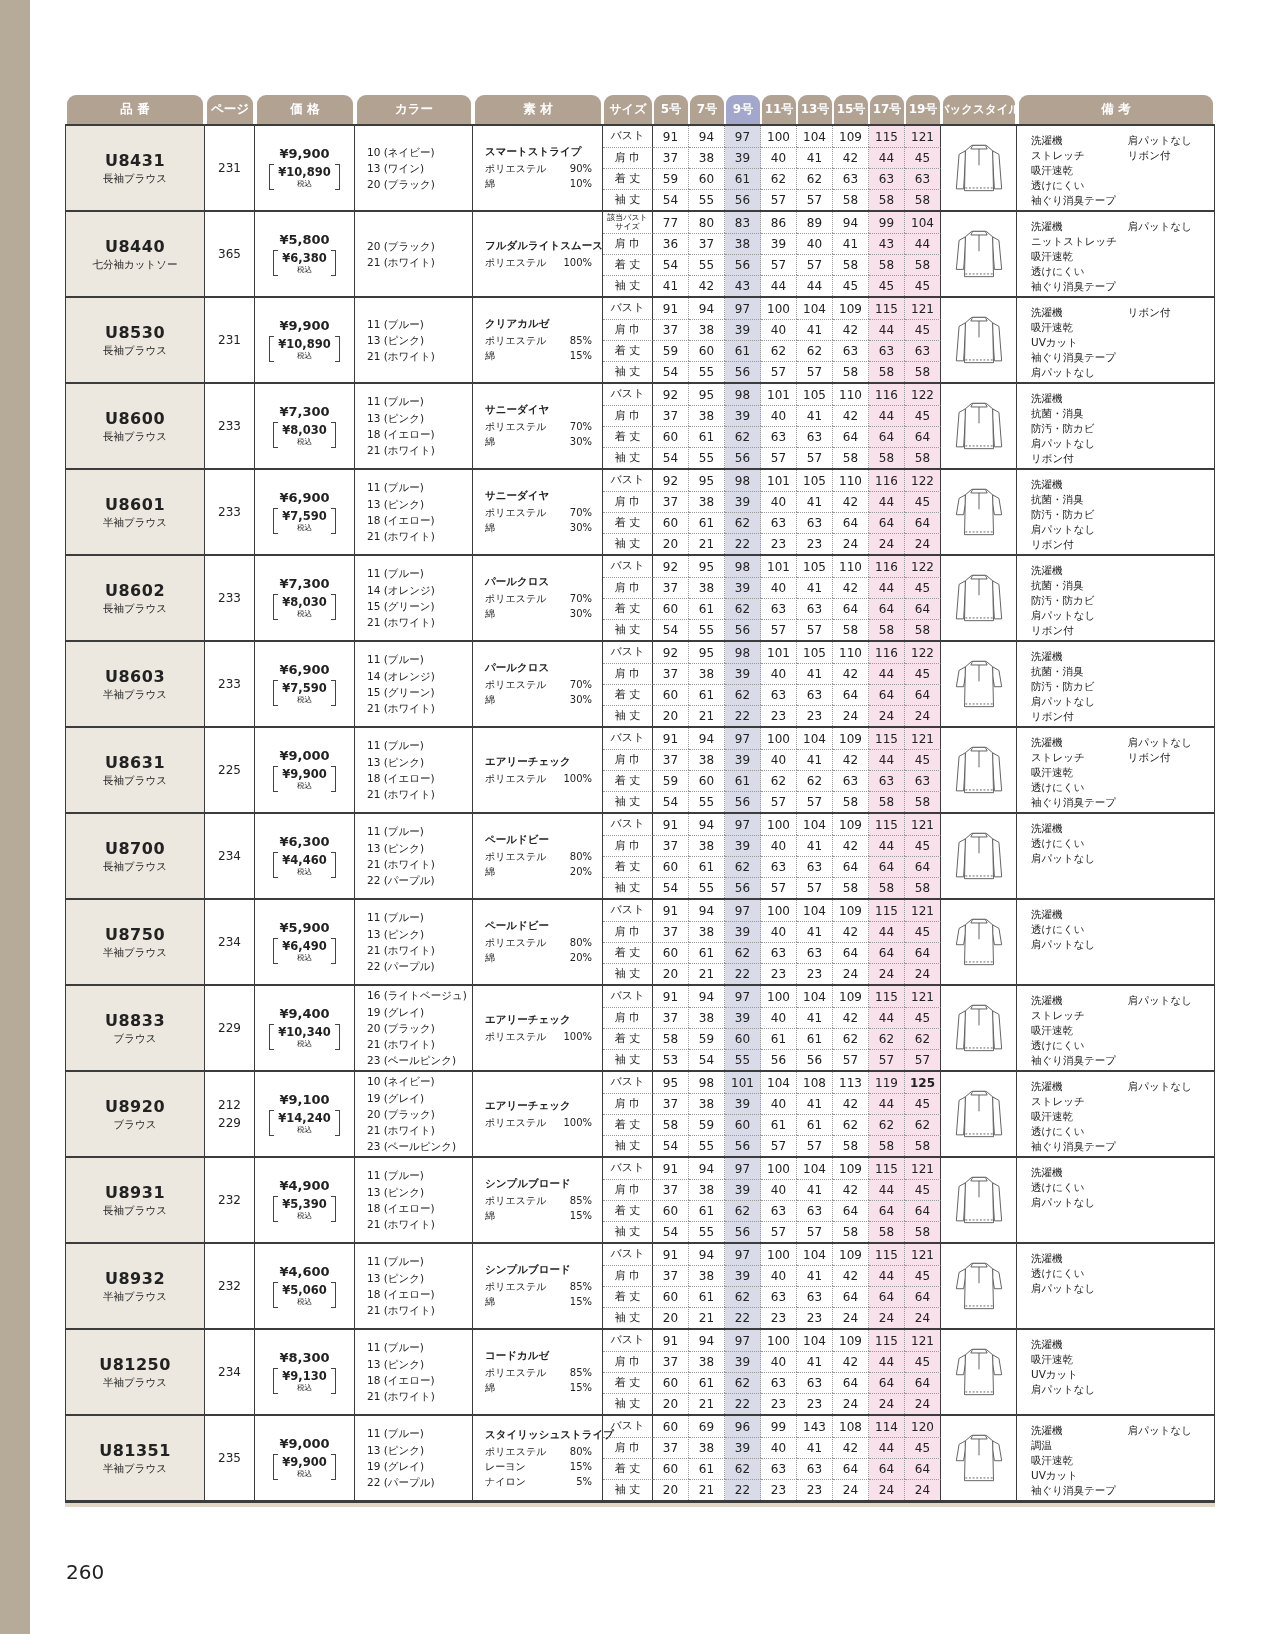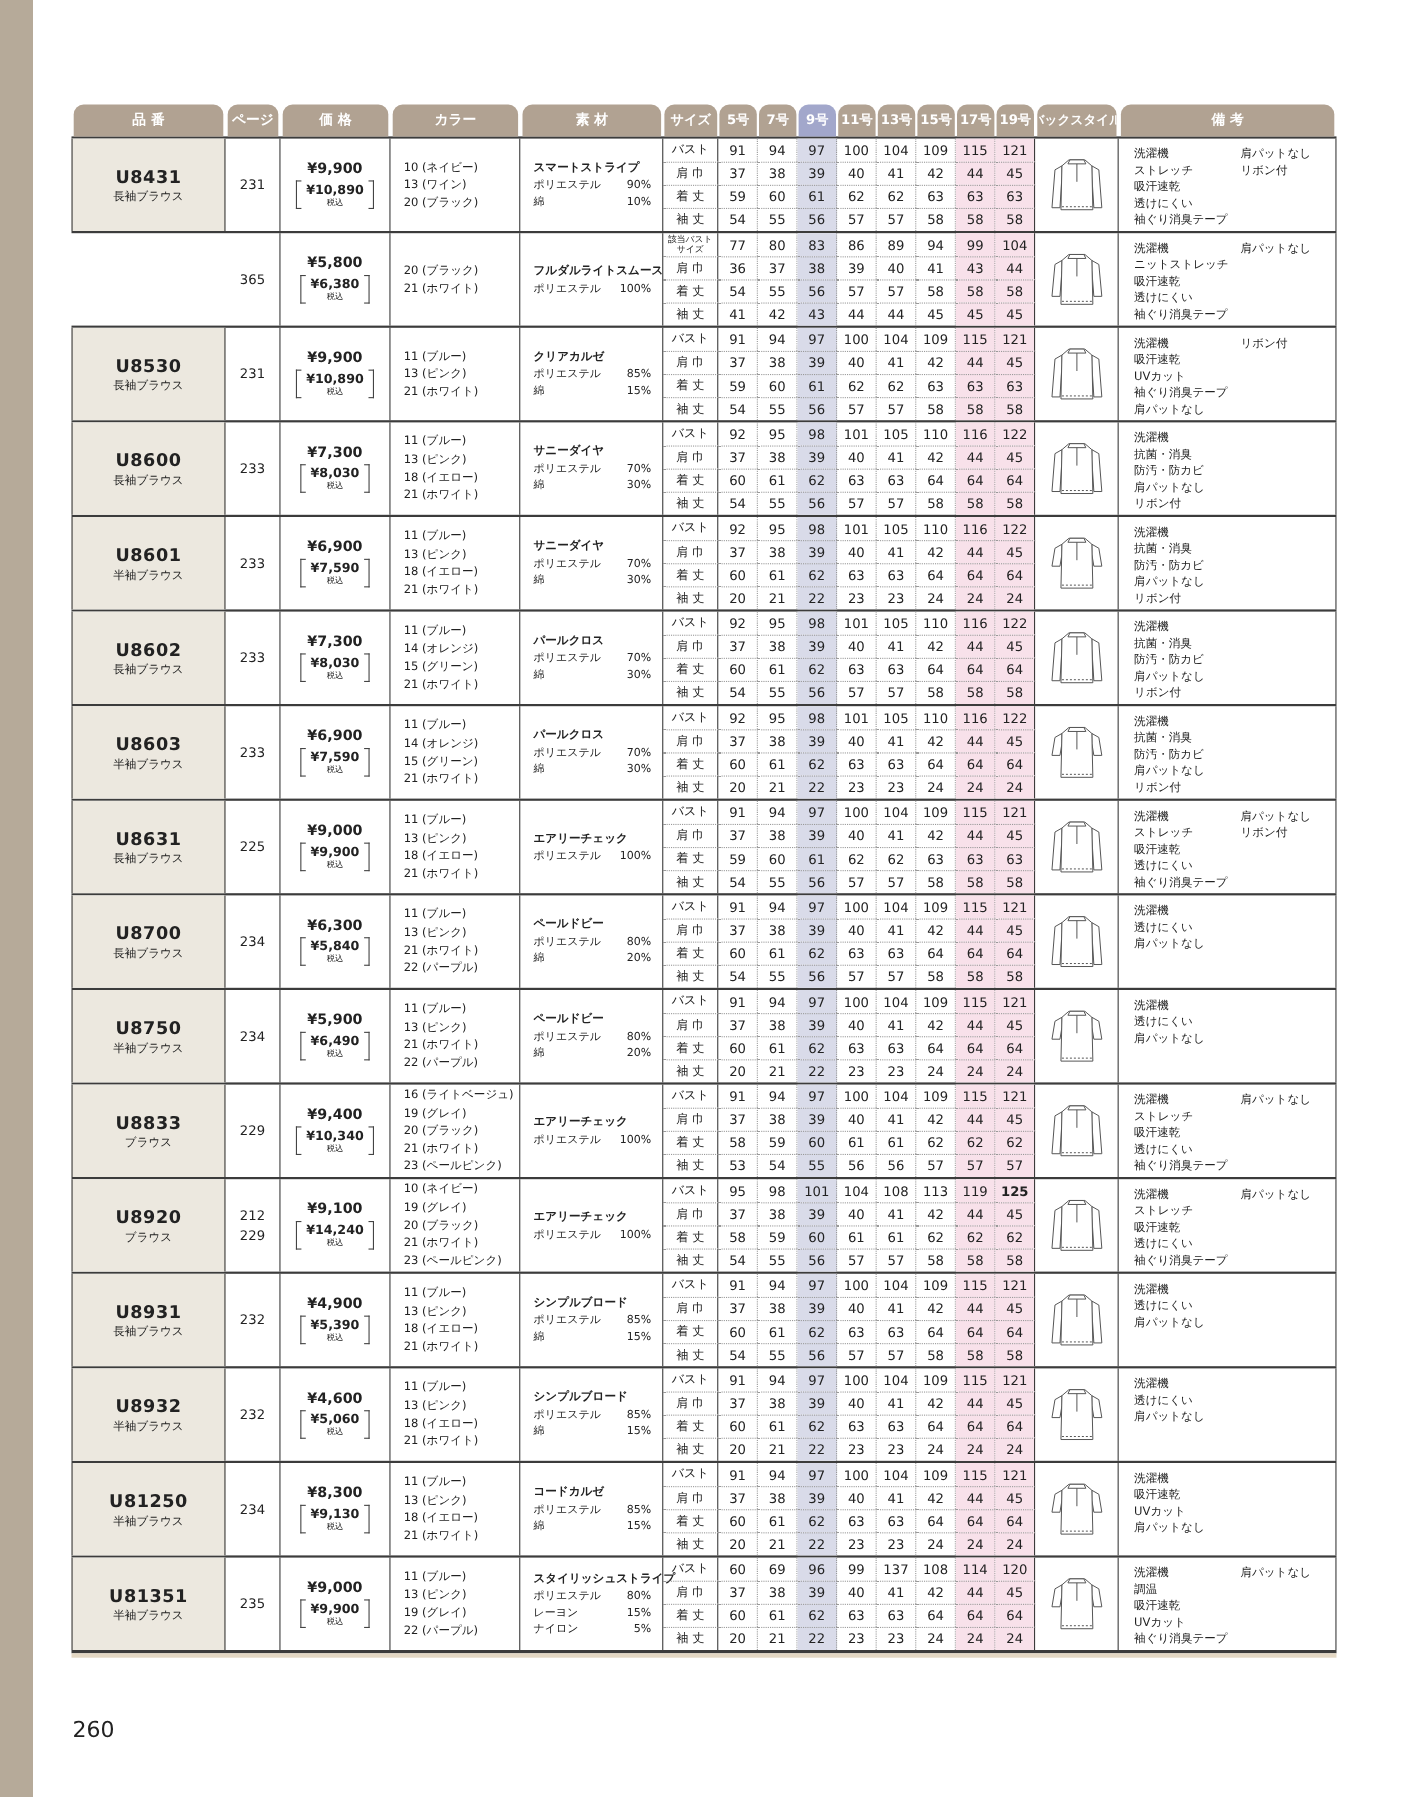--- a/index.html
+++ b/index.html
@@ -202,20 +202,24 @@
         <div class="m-val row2plus" style="grid-area: 4 / 7;">54</div>
         <div class="m-val row2plus" style="grid-area: 4 / 8;">55</div>
         <div class="m-val col9 row2plus" style="grid-area: 4 / 9;">56</div>
         <div class="m-val row2plus" style="grid-area: 4 / 10;">57</div>
         <div class="m-val row2plus" style="grid-area: 4 / 11;">57</div>
         <div class="m-val row2plus" style="grid-area: 4 / 12;">58</div>
         <div class="m-val pink row2plus" style="grid-area: 4 / 13;">58</div>
         <div class="m-val pink last row2plus" style="grid-area: 4 / 14;">58</div>
       </div>
       <div class="product-row">
+    <div class="cell span4 code-cell">
+      <div class="code">U8440</div>
+      <div class="ptype">七分袖カットソー</div>
+    </div>
     <div class="cell span4 page-cell">365</div>
     <div class="cell span4 price-cell">
       <div class="price-main">¥5,800</div>
       <div class="price-tax-wrap">
         <div class="brk l"></div>
         <div class="tax-inner">
           <span class="price-tax">¥6,380</span>
           <span class="tax-label">税込</span>
         </div>
         <div class="brk r"></div>
@@ -842,21 +846,21 @@
     <div class="cell span4 code-cell">
       <div class="code">U8700</div>
       <div class="ptype">長袖ブラウス</div>
     </div>
     <div class="cell span4 page-cell">234</div>
     <div class="cell span4 price-cell">
       <div class="price-main">¥6,300</div>
       <div class="price-tax-wrap">
         <div class="brk l"></div>
         <div class="tax-inner">
-          <span class="price-tax">¥5,840</span>
+          <span class="price-tax">¥4,460</span>
           <span class="tax-label">税込</span>
         </div>
         <div class="brk r"></div>
       </div>
     </div>
     <div class="cell span4 colors-cell">
           <div class="color-line">11 (ブルー)</div>
           <div class="color-line">13 (ピンク)</div>
           <div class="color-line">21 (ホワイト)</div>
           <div class="color-line">22 (パープル)</div>
@@ -1523,21 +1527,21 @@
           </div>
       <div class="rem-col right">
             <div class="rem-item">肩パットなし</div>
           </div>
     </div>
   <div class="m-label" style="grid-row: 1;">バスト</div>
         <div class="m-val" style="grid-area: 1 / 7;">60</div>
         <div class="m-val" style="grid-area: 1 / 8;">69</div>
         <div class="m-val col9" style="grid-area: 1 / 9;">96</div>
         <div class="m-val" style="grid-area: 1 / 10;">99</div>
-        <div class="m-val" style="grid-area: 1 / 11;">137</div>
+        <div class="m-val" style="grid-area: 1 / 11;">143</div>
         <div class="m-val" style="grid-area: 1 / 12;">108</div>
         <div class="m-val pink" style="grid-area: 1 / 13;">114</div>
         <div class="m-val pink last" style="grid-area: 1 / 14;">120</div>
         <div class="m-label row2plus" style="grid-row: 2;">肩 巾</div>
         <div class="m-val row2plus" style="grid-area: 2 / 7;">37</div>
         <div class="m-val row2plus" style="grid-area: 2 / 8;">38</div>
         <div class="m-val col9 row2plus" style="grid-area: 2 / 9;">39</div>
         <div class="m-val row2plus" style="grid-area: 2 / 10;">40</div>
         <div class="m-val row2plus" style="grid-area: 2 / 11;">41</div>
         <div class="m-val row2plus" style="grid-area: 2 / 12;">42</div>

